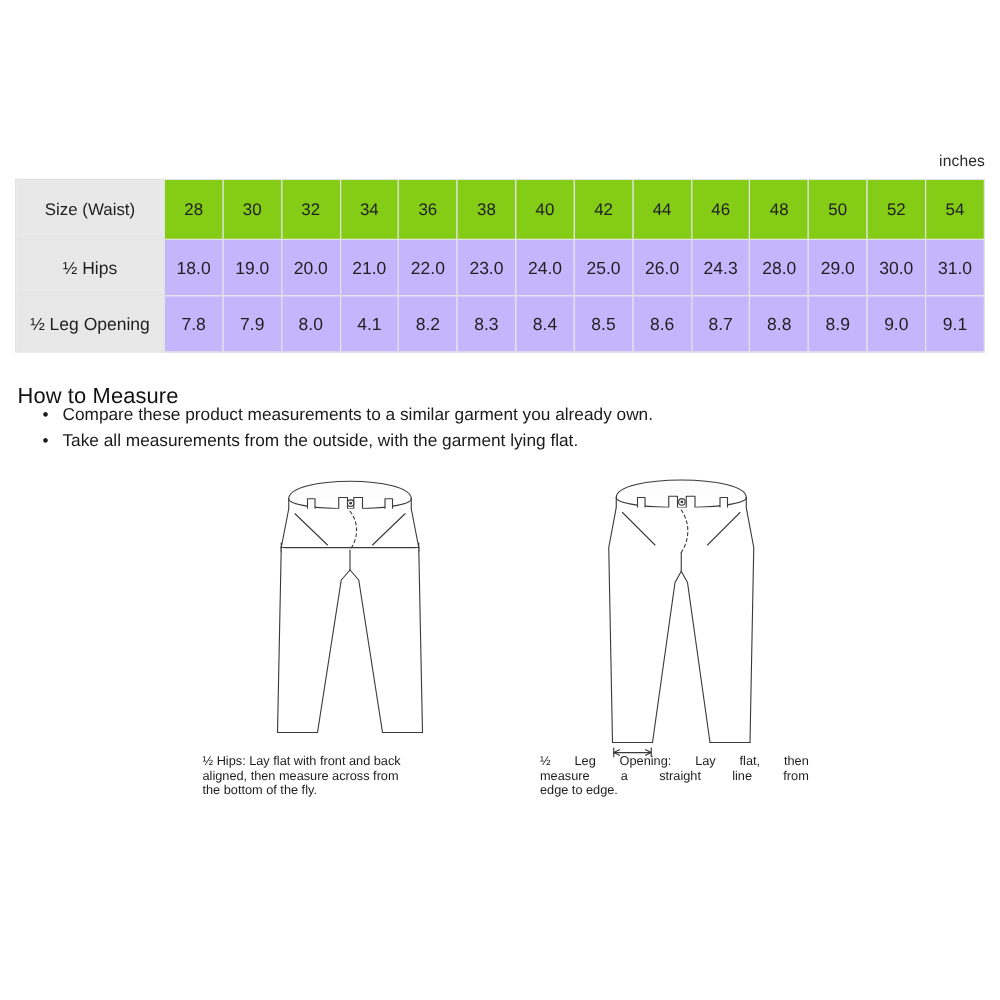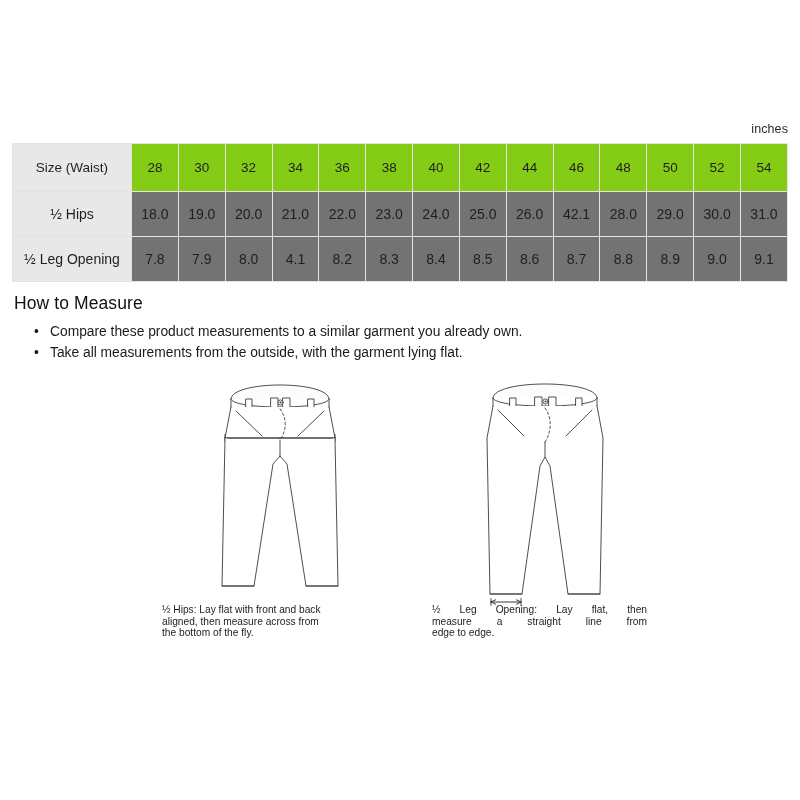--- a/index.html
+++ b/index.html
@@ -48,21 +48,21 @@
     padding: 0;
   }
   
   tr.head-row td {
     background: #84cc16;
     height: 47px;
     font-size: 13.5px;
   }
   
   tr.data-row td {
-    background: #737373;
+    background: #c4b5fd;
     height: 44px;
     font-size: 14px;
   }
   
   td.row-label,
   td.corner-label {
     background: #e8e8e8 !important;
     text-align: right;
     padding-right: 12px;
     font-size: 12.5px;
@@ -74,21 +74,21 @@
     padding-right: 0;
   }
   .frac {
     font-size: 14px;
     vertical-align: -0.02em;
   }
 
   
   .htm-heading {
     position: absolute;
-    top: 293px;
+    top: 306px;
     left: 14px;
     font-size: 17.5px;
     color: #111;
     letter-spacing: .1px;
   }
   .htm-list {
     position: absolute;
     top: 321px;
     left: 34px;
     margin: 0;
@@ -163,21 +163,21 @@
           <td class="row-label"><span class="frac">½</span> Hips</td>
           <td>18.0</td>
           <td>19.0</td>
           <td>20.0</td>
           <td>21.0</td>
           <td>22.0</td>
           <td>23.0</td>
           <td>24.0</td>
           <td>25.0</td>
           <td>26.0</td>
-          <td>42.1</td>
+          <td>24.3</td>
           <td>28.0</td>
           <td>29.0</td>
           <td>30.0</td>
           <td>31.0</td>
         </tr>
         <tr class="data-row">
           <td class="row-label"><span class="frac">½</span> Leg Opening</td>
           <td>7.8</td>
           <td>7.9</td>
           <td>8.0</td>

